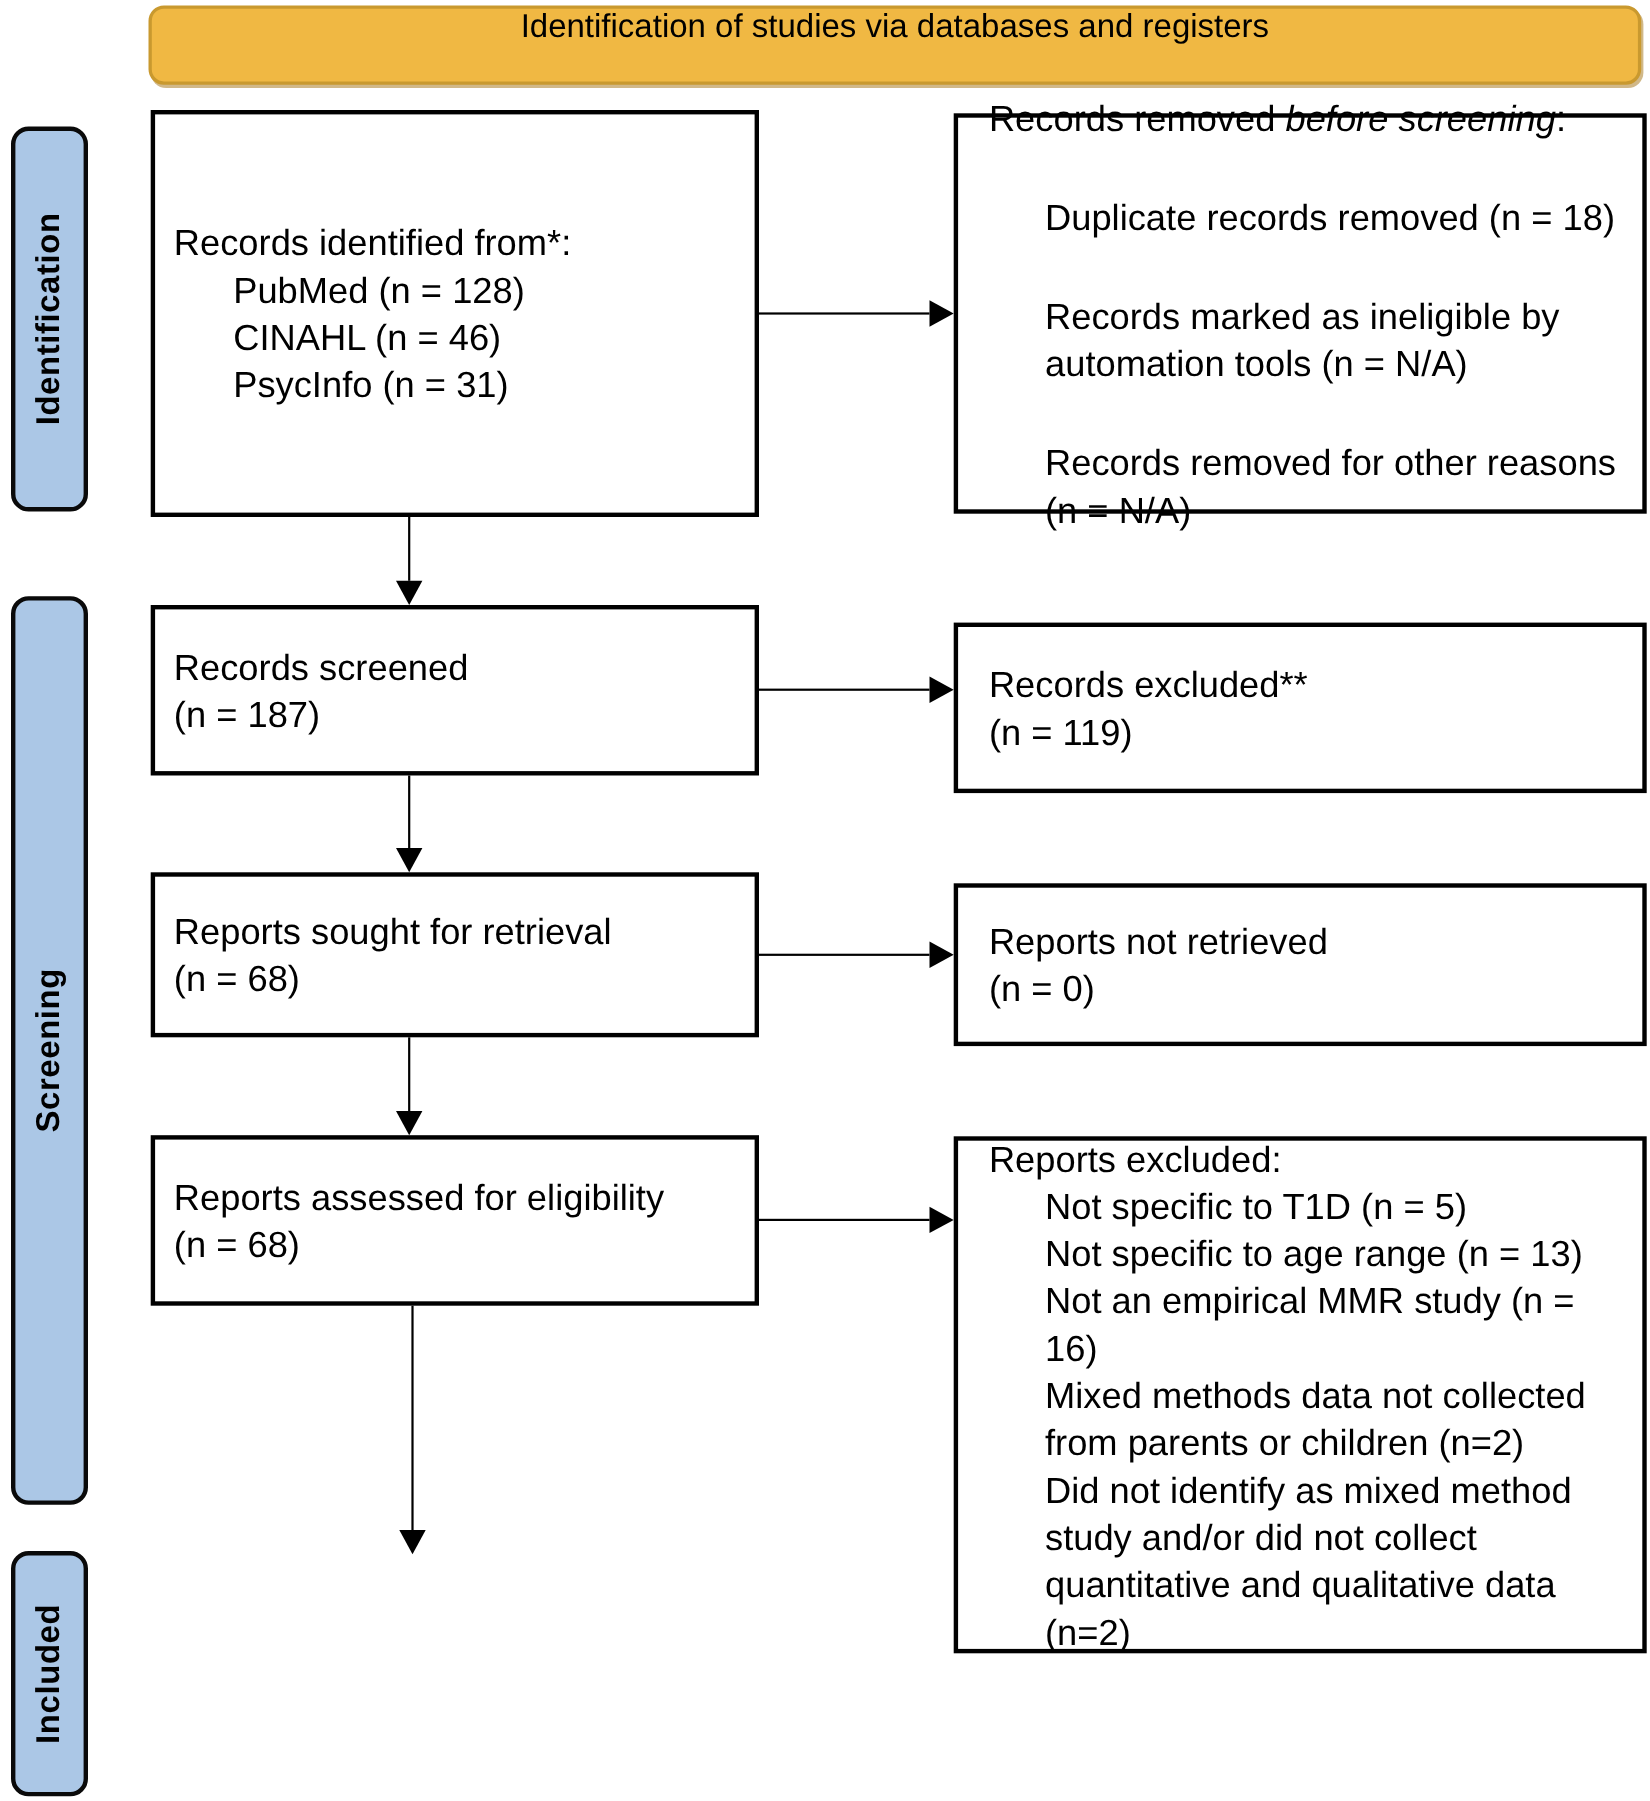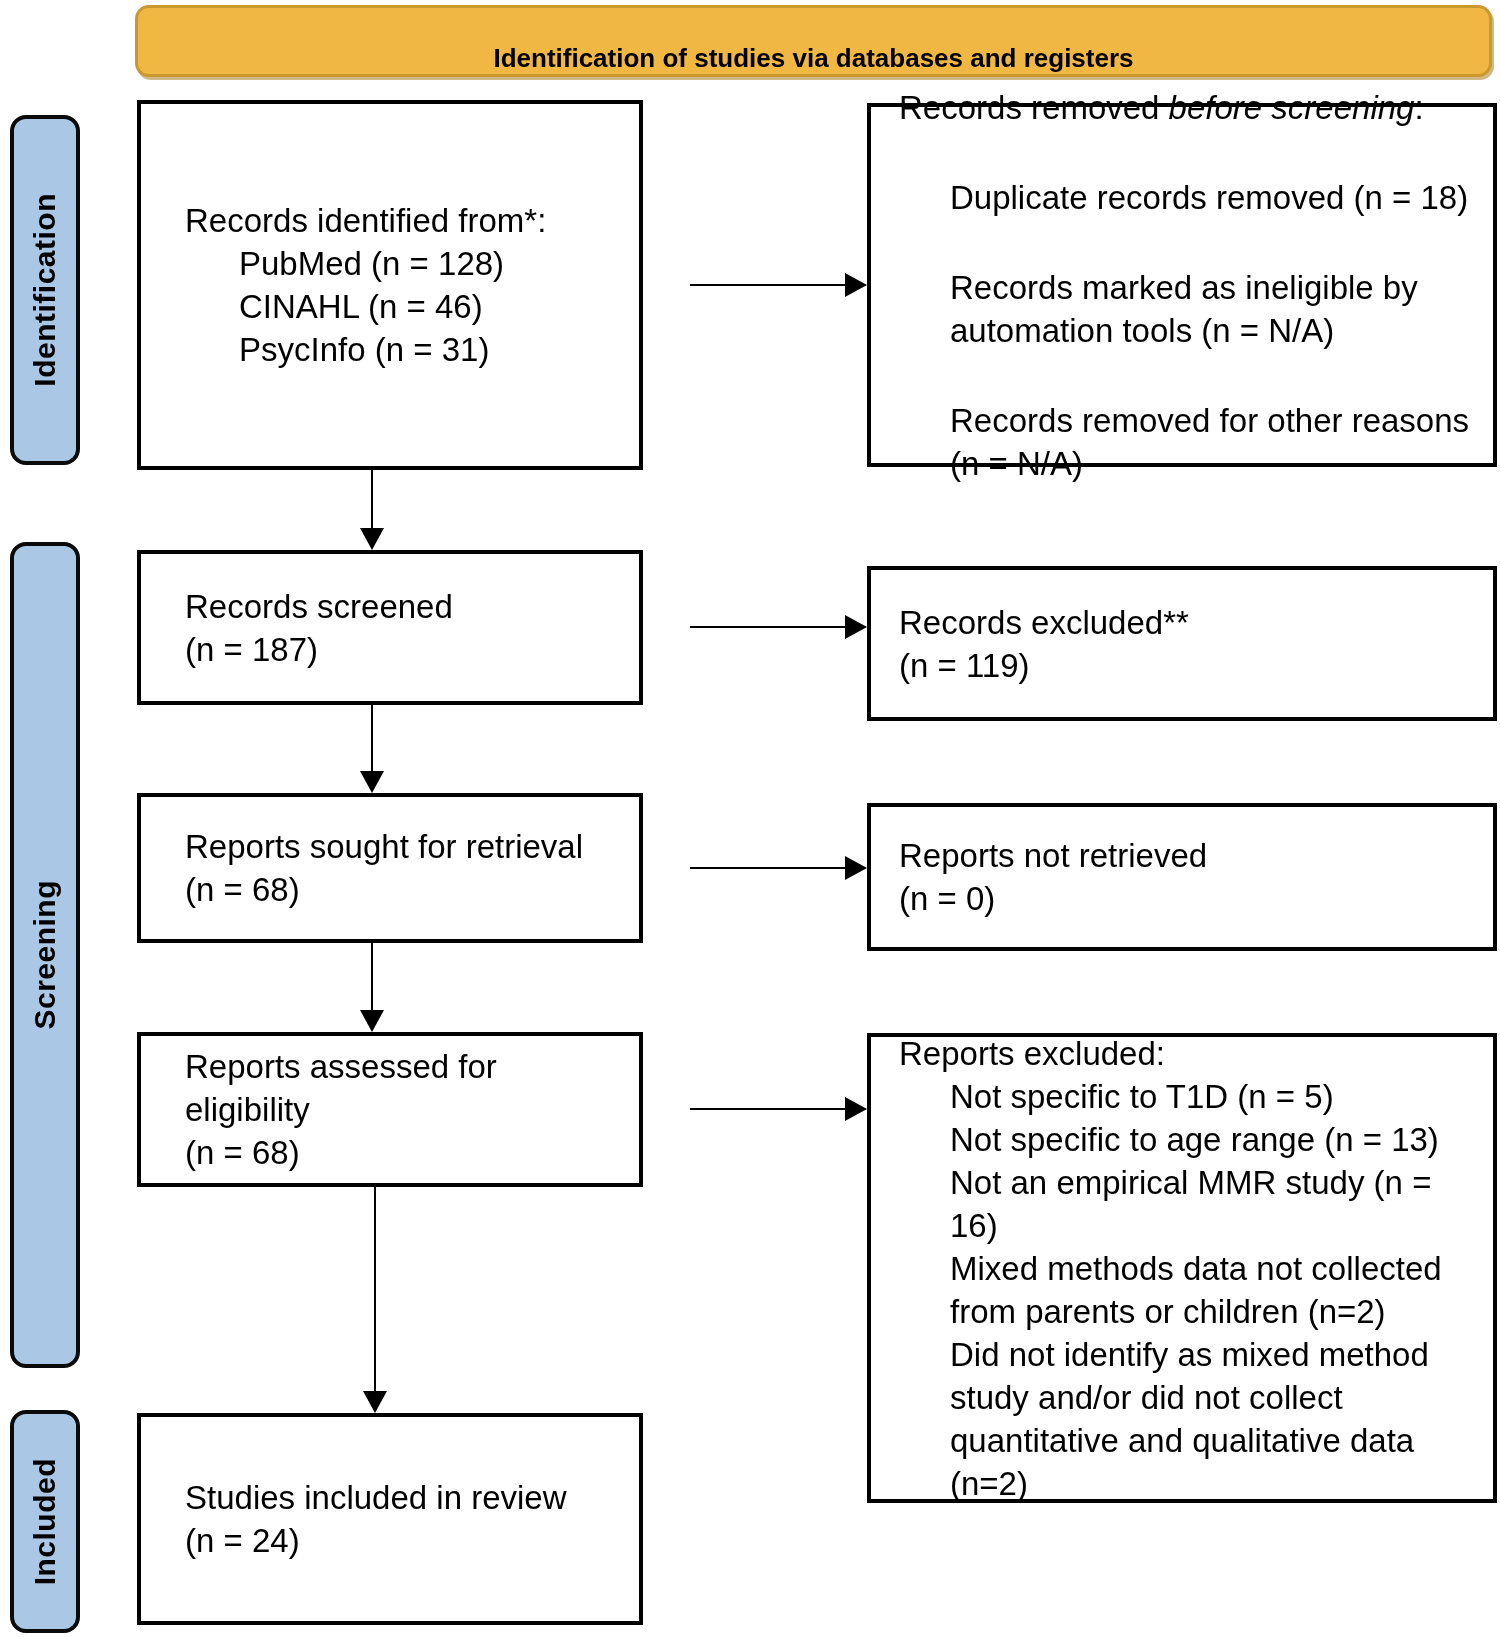--- a/index.html
+++ b/index.html
@@ -16,22 +16,22 @@
   
   .banner {
     position: absolute;
     left: 135px; top: 5px;
     width: 1357px; height: 72px;
     box-sizing: border-box;
     background: #F0B843;
     border: 3px solid #C9992F;
     border-radius: 14px;
     box-shadow: 2px 3px 0 rgba(171,125,38,0.55);
-    display: flex; align-items: flex-end; justify-content: center;
-    font-weight: bold; font-size: 26px;
+    display: flex; align-items: flex-start; justify-content: center;
+    font-weight: normal; font-size: 30px;
   }
 
   
   .stage {
     position: absolute;
     left: 10px; width: 70px;
     box-sizing: border-box;
     background: #ABC7E6;
     border: 4px solid #0a0a0a;
     border-radius: 16px;
@@ -52,21 +52,21 @@
   
   .box {
     position: absolute;
     box-sizing: border-box;
     background: #ffffff;
     border: 4px solid #000000;
     display: flex; flex-direction: column; justify-content: center;
     font-size: 33px; line-height: 43px;
   }
   .box .line { display: block; }
-  .col-left  { left: 137px; width: 506px; padding: 6px 18px 6px 44px; }
+  .col-left  { left: 137px; width: 553px; padding: 6px 18px 6px 17px; }
   .col-right { left: 867px; width: 630px; padding: 6px 18px 6px 28px; }
   .col-left  .indent { padding-left: 54px; }
   .col-right .indent { padding-left: 51px; }
 
   .box-identified        { top: 100px;  height: 370px; }
   .box-removed           { top: 103px;  height: 364px; gap: 47px; }
   .box-screened          { top: 550px;  height: 155px; justify-content: center; }
   .box-records-excluded  { top: 566px;  height: 155px; }
   .box-sought            { top: 793px;  height: 150px; }
   .box-not-retrieved     { top: 803px;  height: 148px; }
@@ -172,24 +172,20 @@
 
   <div class="box col-right box-reports-excluded">
     <span class="line">Reports excluded:</span>
     <span class="line indent">Not specific to T1D (n = 5)</span>
     <span class="line indent">Not specific to age range (n = 13)</span>
     <span class="line indent">Not an empirical MMR study (n = 16)</span>
     <span class="line indent">Mixed methods data not collected from parents or children (n=2)</span>
     <span class="line indent">Did not identify as mixed method study and/or did not collect quantitative and qualitative data (n=2)</span>
   </div>
 
-  <div class="box col-left box-included">
-    <span class="line">Studies included in review</span>
-    <span class="line">(n = 24)</span>
-  </div>
 
   <div class="arrow-right ar1"></div>
   <div class="arrow-right ar2"></div>
   <div class="arrow-right ar3"></div>
   <div class="arrow-right ar4"></div>
   <div class="arrow-down ad1"></div>
   <div class="arrow-down ad2"></div>
   <div class="arrow-down ad3"></div>
   <div class="arrow-down ad4"></div>
 

